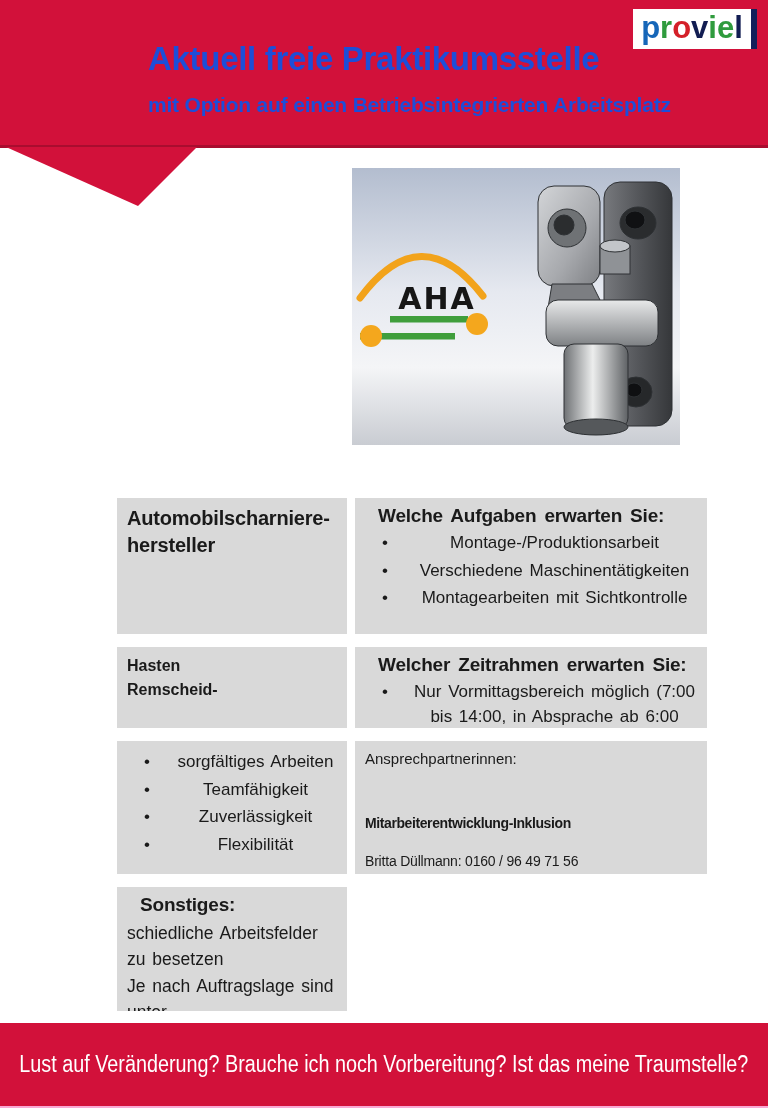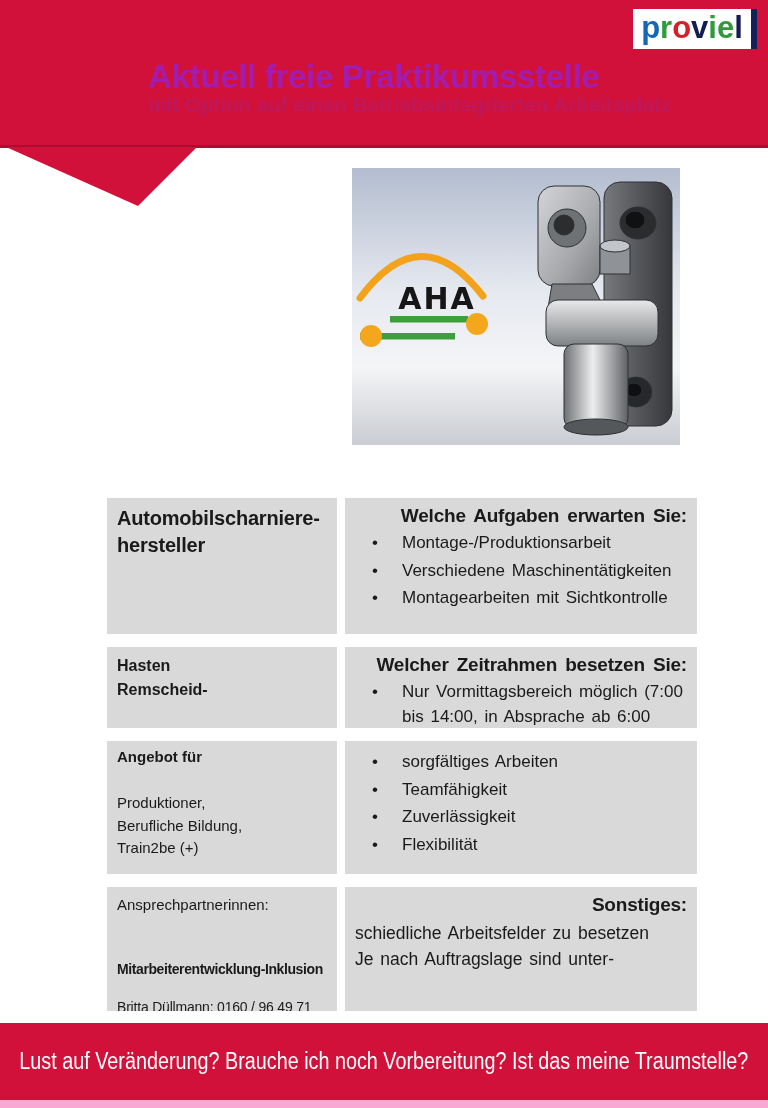--- a/index.html
+++ b/index.html
@@ -7,63 +7,63 @@
     width:768px;height:1108px;position:relative;overflow:hidden;
     background:#ffffff;font-family:"Liberation Sans",sans-serif;color:#1a1a1a;
   }
   
   .header-band{
     position:absolute;left:0;top:0;width:768px;height:145px;
     background:#d2113a;border-bottom:3px solid #a90d2f;
   }
   .speech-tail{position:absolute;left:0;top:147px;width:210px;height:62px;display:block;}
   .page-title{
-    position:absolute;left:148px;top:58px;color:#a21caf;
+    position:absolute;left:148px;top:40px;color:#1d4ed8;
     font-size:33px;font-weight:bold;letter-spacing:-0.3px;white-space:nowrap;
   }
   .page-subtitle{
-    position:absolute;left:148px;top:93px;color:#be185d;
+    position:absolute;left:148px;top:93px;color:#1d4ed8;
     font-size:21px;font-weight:bold;letter-spacing:-0.2px;white-space:nowrap;
   }
   .proviel-logo{
     position:absolute;left:633px;top:9px;width:124px;height:40px;
     background:#ffffff;border-right:6px solid #14205a;box-sizing:border-box;
     display:flex;align-items:center;justify-content:center;
     font-size:31px;font-weight:bold;line-height:1;gap:0px;padding-bottom:3px;
   }
   .proviel-logo span{display:inline-block;}
   
   .product-image{position:absolute;left:352px;top:168px;width:328px;height:277px;}
   
   .info-table{
-    position:absolute;left:107px;top:498px;width:590px;
+    position:absolute;left:117px;top:498px;width:590px;
     display:grid;grid-template-columns:230px 352px;
     grid-template-rows:136px 81px 133px 124px;
     column-gap:8px;row-gap:13px;
   }
   .cell{background:#d9d9d9;box-sizing:border-box;padding:7px 10px 6px 10px;overflow:hidden;}
   .cell-left-main{font-size:20px;font-weight:bold;line-height:1.35;letter-spacing:-0.2px;}
   .cell-left-sub{font-size:16px;font-weight:bold;line-height:1.5;}
   .cell-left-small-title{font-size:15px;font-weight:bold;}
   .cell-left-lines{font-size:15px;line-height:1.5;margin-top:27px;}
   .cell-left-boldline1{font-size:15px;font-weight:normal;line-height:1.4;}
   .cell-left-boldline2{font-size:14px;font-weight:bold;line-height:1.4;letter-spacing:-0.4px;margin-top:45px;}
   .cell-left-contacts{font-size:14px;line-height:1.55;margin-top:17px;letter-spacing:-0.2px;}
-  .cell-heading{font-size:19px;font-weight:bold;word-spacing:3px;margin:0 0 4px 13px;letter-spacing:-0.2px;text-align:right;}
-  .bullet-list{list-style:none;margin:2px 0 0 0;padding:0;}
+  .cell-heading{font-size:19px;font-weight:bold;word-spacing:3px;margin:0 0 4px 13px;letter-spacing:-0.2px;}
+  .bullet-list{list-style:none;margin:2px 0 0 0;padding:0;text-align:center;}
   .bullet-list li{
     position:relative;padding-left:47px;font-size:17px;line-height:1.45;
     word-spacing:2px;margin-bottom:3px;
   }
   .bullet-list li::before{content:"\2022";position:absolute;left:17px;font-size:17px;}
   .cell-paragraph{font-size:17.5px;line-height:1.5;word-spacing:2px;margin-top:2px;}
   
   .footer-band{
     position:absolute;left:0;top:1023px;width:768px;height:85px;
-    background:#d2113a;border-bottom:8px solid #f9a8d4;box-sizing:border-box;
+    background:#d2113a;border-bottom:2px solid #f9a8d4;box-sizing:border-box;
     display:flex;align-items:center;justify-content:center;
   }
   .footer-text{color:#ffffff;font-size:23px;white-space:nowrap;transform:scaleX(0.86);}
 </style>
 </head>
 <body>
 
 <div class="header-band"></div>
 
 <svg class="speech-tail" viewBox="0 0 210 62">
@@ -159,34 +159,26 @@
     </ul>
   </div>
 
   <div class="cell">
     <div class="cell-left-sub">
       <div>Hasten</div>
       <div>Remscheid-</div>
     </div>
   </div>
   <div class="cell">
-    <div class="cell-heading">Welcher Zeitrahmen besetzen Sie:</div>
+    <div class="cell-heading">Welcher Zeitrahmen erwarten Sie:</div>
     <ul class="bullet-list">
       <li>Nur Vormittagsbereich möglich (7:00 bis 14:00, in Absprache ab 6:00 Uhr)</li>
     </ul>
   </div>
 
-  <div class="cell">
-    <div class="cell-left-small-title">Angebot für</div>
-    <div class="cell-left-lines">
-      <div>Produktioner,</div>
-      <div>Berufliche Bildung,</div>
-      <div>Train2be (+)</div>
-    </div>
-  </div>
   <div class="cell">
     <ul class="bullet-list">
       <li>sorgfältiges Arbeiten</li>
       <li>Teamfähigkeit</li>
       <li>Zuverlässigkeit</li>
       <li>Flexibilität</li>
     </ul>
   </div>
 
   <div class="cell">

